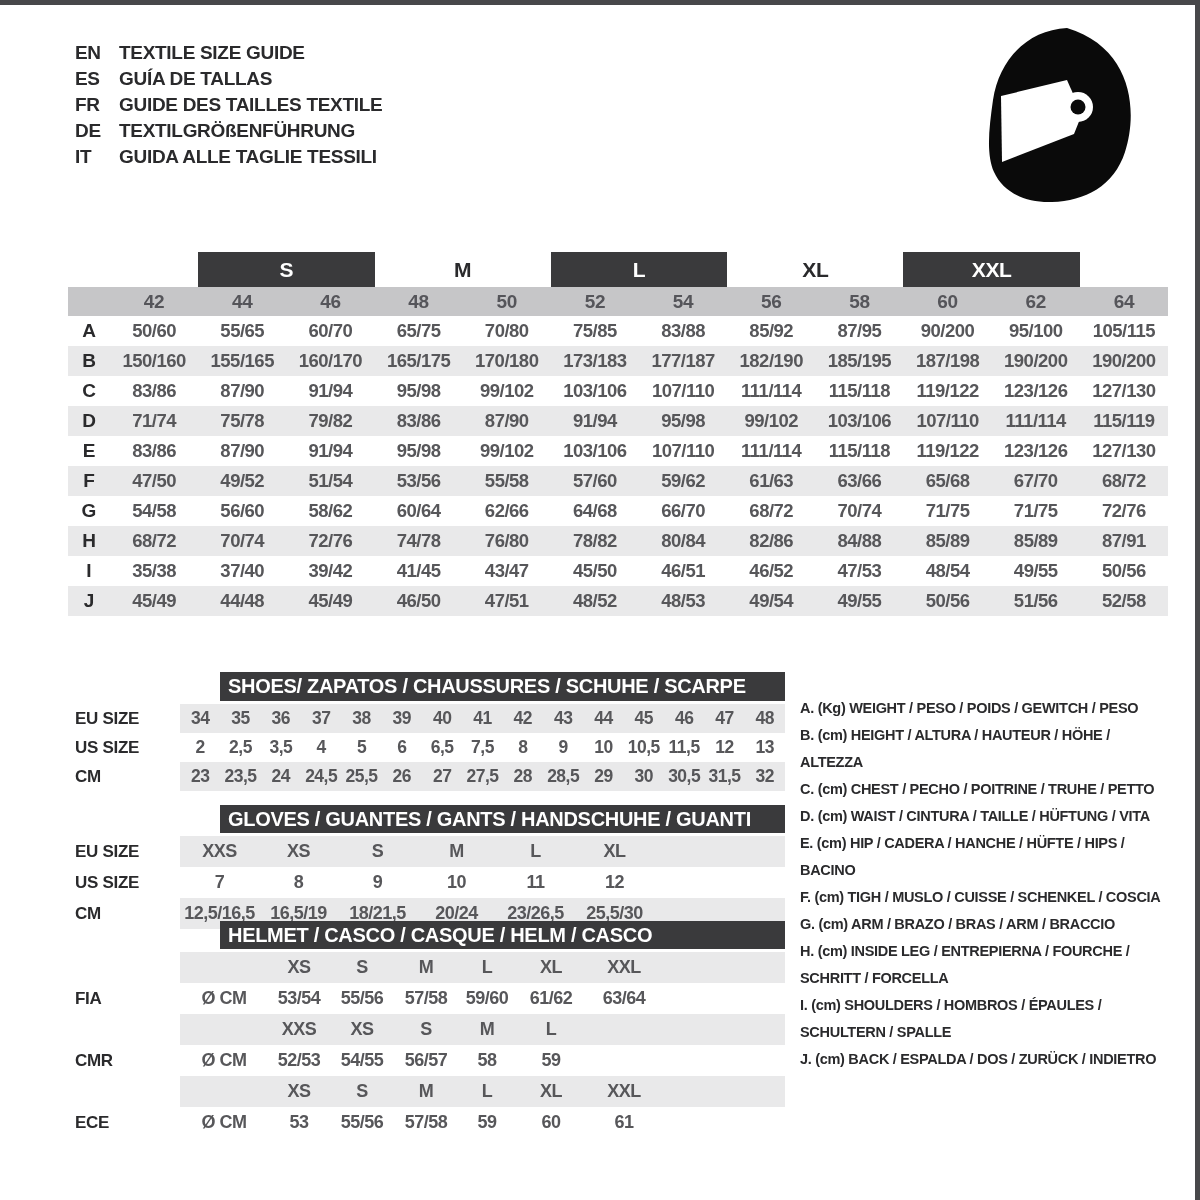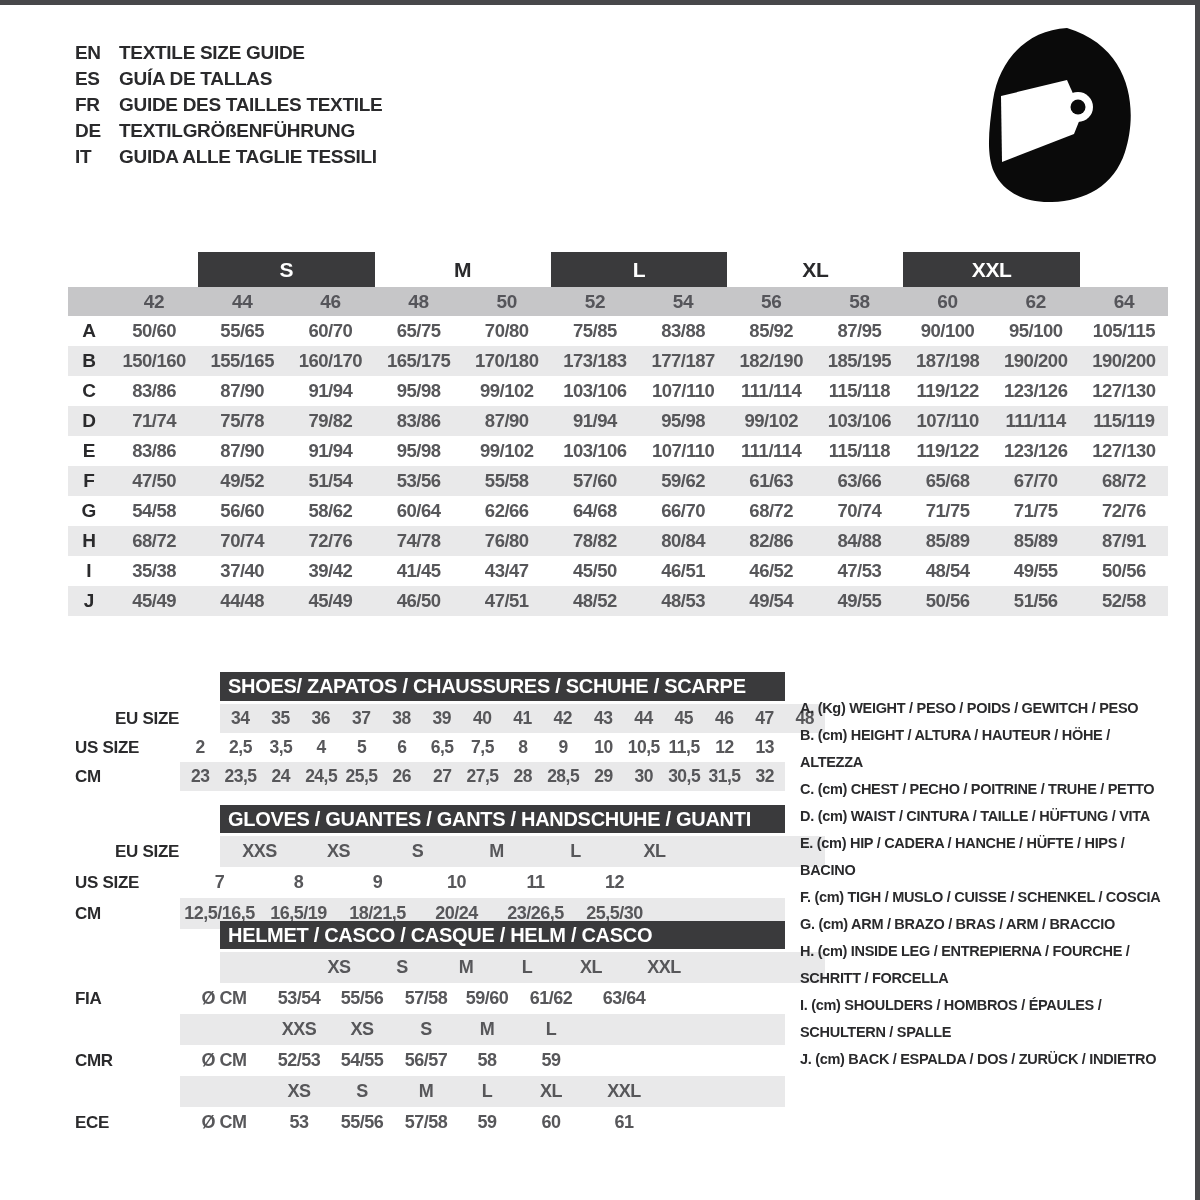--- a/index.html
+++ b/index.html
@@ -58,21 +58,21 @@
   .cols15{grid-template-columns:repeat(15,1fr);}
   .cols6{grid-template-columns:repeat(6,79px);}
   .colsH{grid-template-columns:88px 62px 64px 64px 58px 70px 76px;}
   .lt-cell{display:flex;align-items:center;justify-content:center;
     font-weight:bold;color:var(--num);letter-spacing:-0.5px;white-space:nowrap;}
   #shoes-table .lt-cell{font-size:17.5px;}
   #gloves-table .lt-cell{font-size:18px;}
   #helmet-table .lt-cell{font-size:18px;}
   .shoes-row{height:29px;}
   .gl-row,.hl-row{height:31px;}
-  .first-gap{margin-top:3px;margin-left:40px;}
+  .first-gap{margin-top:3px;}
 
   
   #legend{position:absolute;left:800px;top:695px;width:365px;}
   .legend-item{font-weight:bold;font-size:14.5px;line-height:27px;
     color:var(--ink);letter-spacing:-0.3px;}
 </style>
 </head>
 <body>
 
 <div id="page">
@@ -140,21 +140,21 @@
           <div class="mt-letter">A</div>
           <div class="mt-cell">50/60</div>
           <div class="mt-cell">55/65</div>
           <div class="mt-cell">60/70</div>
           <div class="mt-cell">65/75</div>
           <div class="mt-cell">70/80</div>
           <div class="mt-cell">75/85</div>
           <div class="mt-cell">83/88</div>
           <div class="mt-cell">85/92</div>
           <div class="mt-cell">87/95</div>
-          <div class="mt-cell">90/100</div>
+          <div class="mt-cell">90/200</div>
           <div class="mt-cell">95/100</div>
           <div class="mt-cell">105/115</div>
         </div>
         <div class="mt-grid mt-row alt">
           <div class="mt-letter">B</div>
           <div class="mt-cell">150/160</div>
           <div class="mt-cell">155/165</div>
           <div class="mt-cell">160/170</div>
           <div class="mt-cell">165/175</div>
           <div class="mt-cell">170/180</div>

